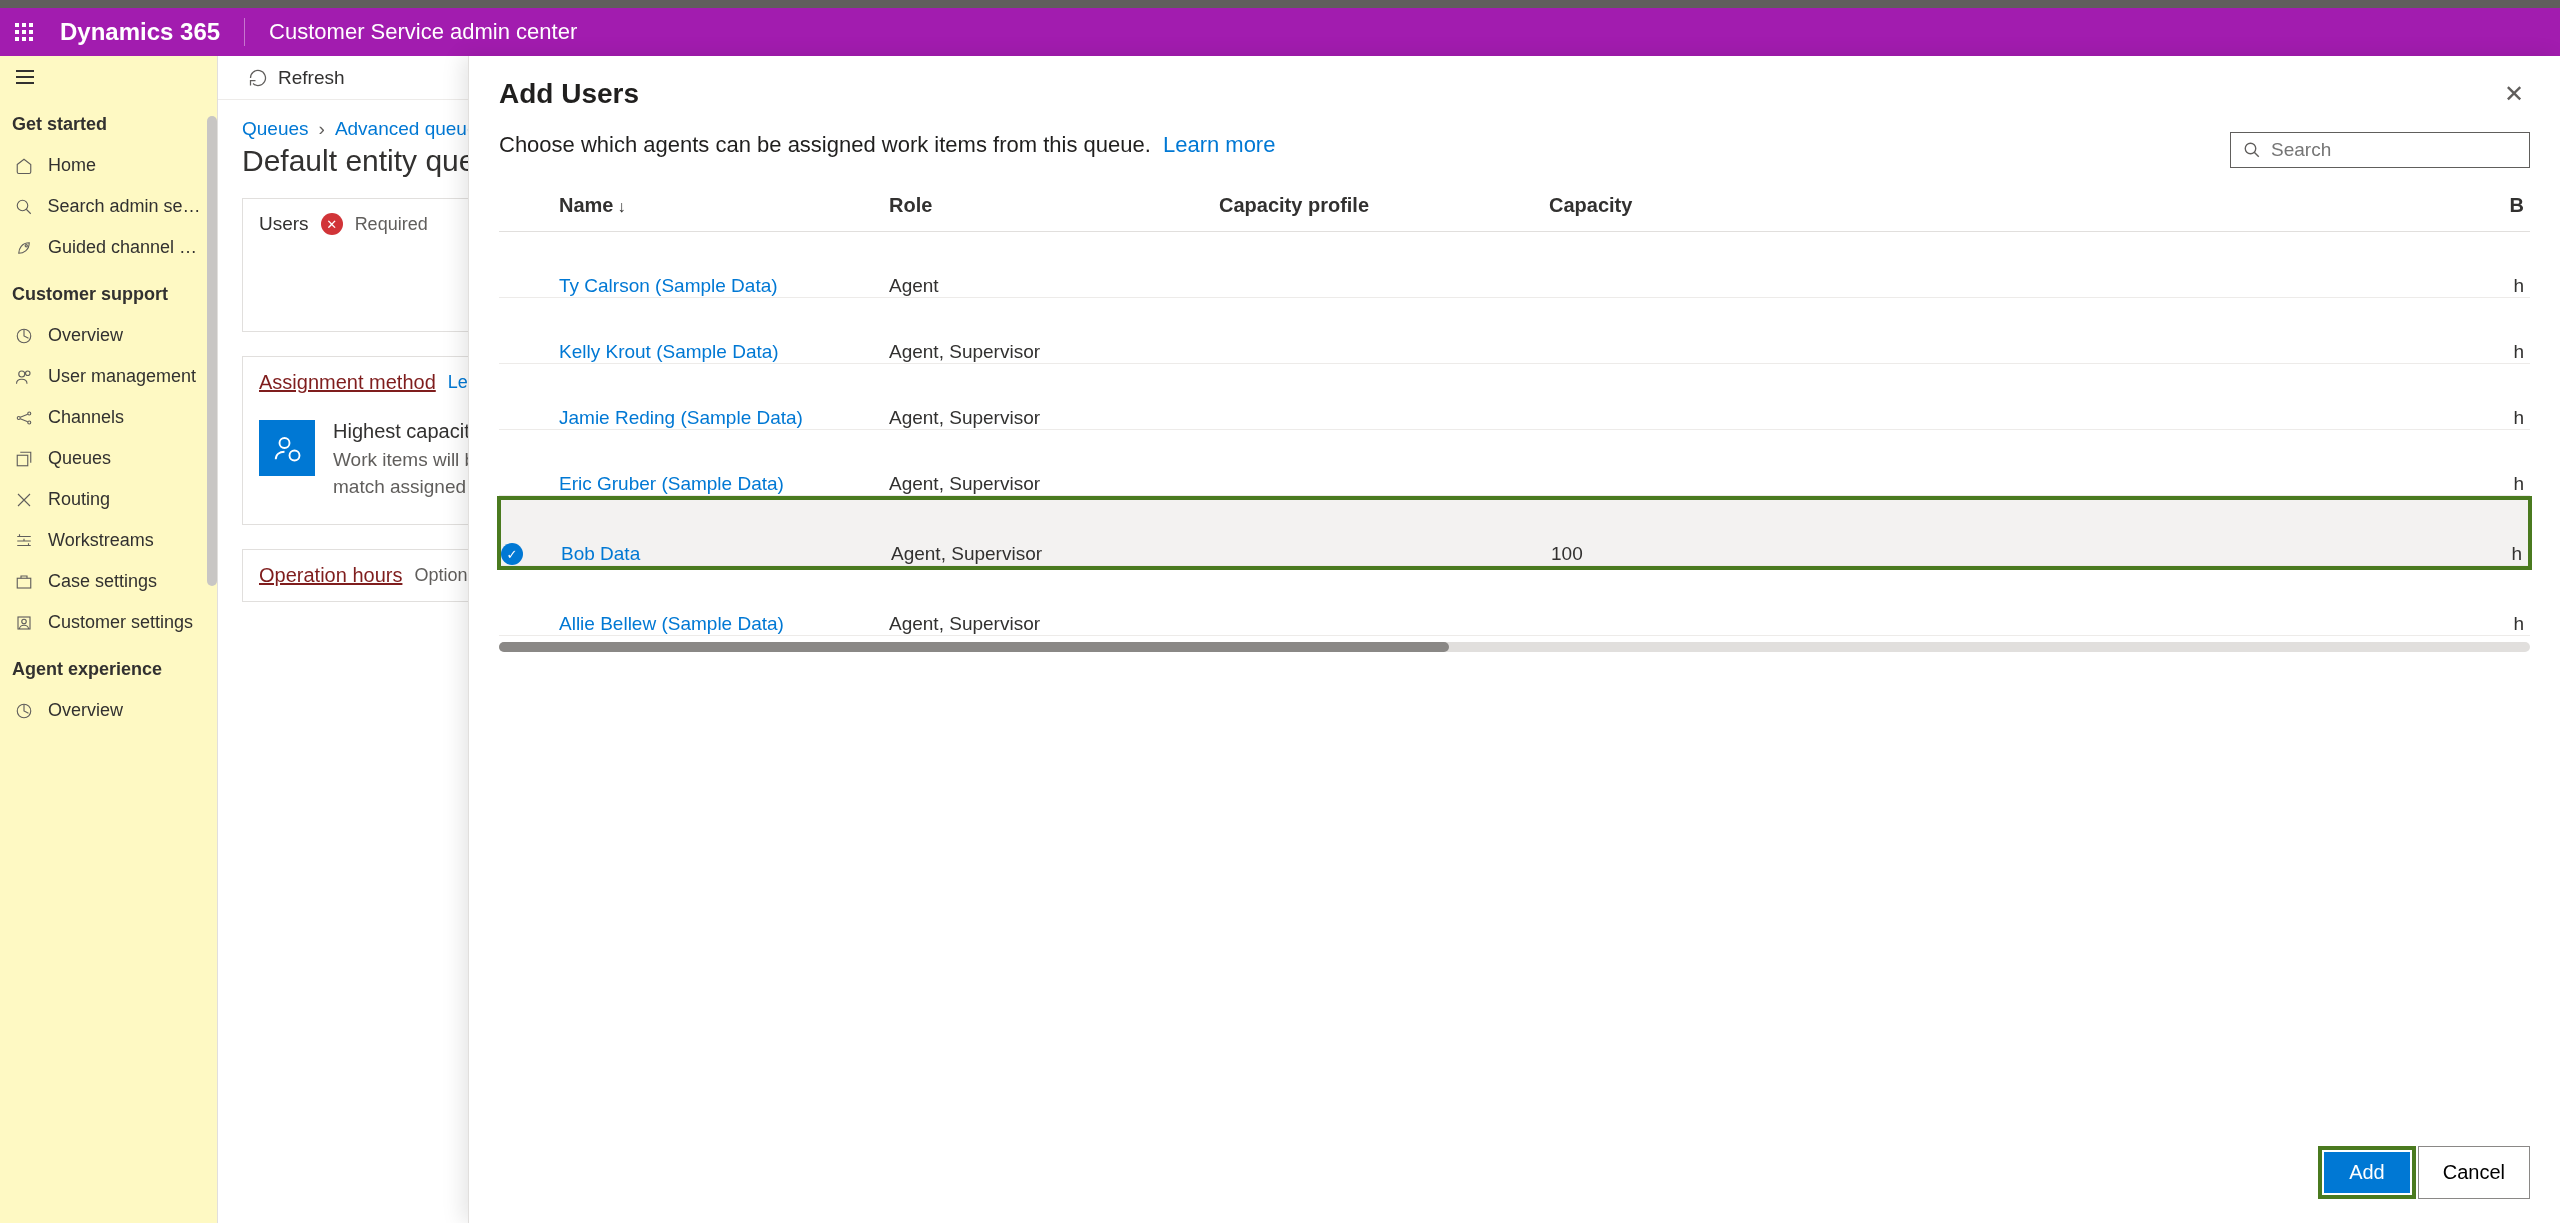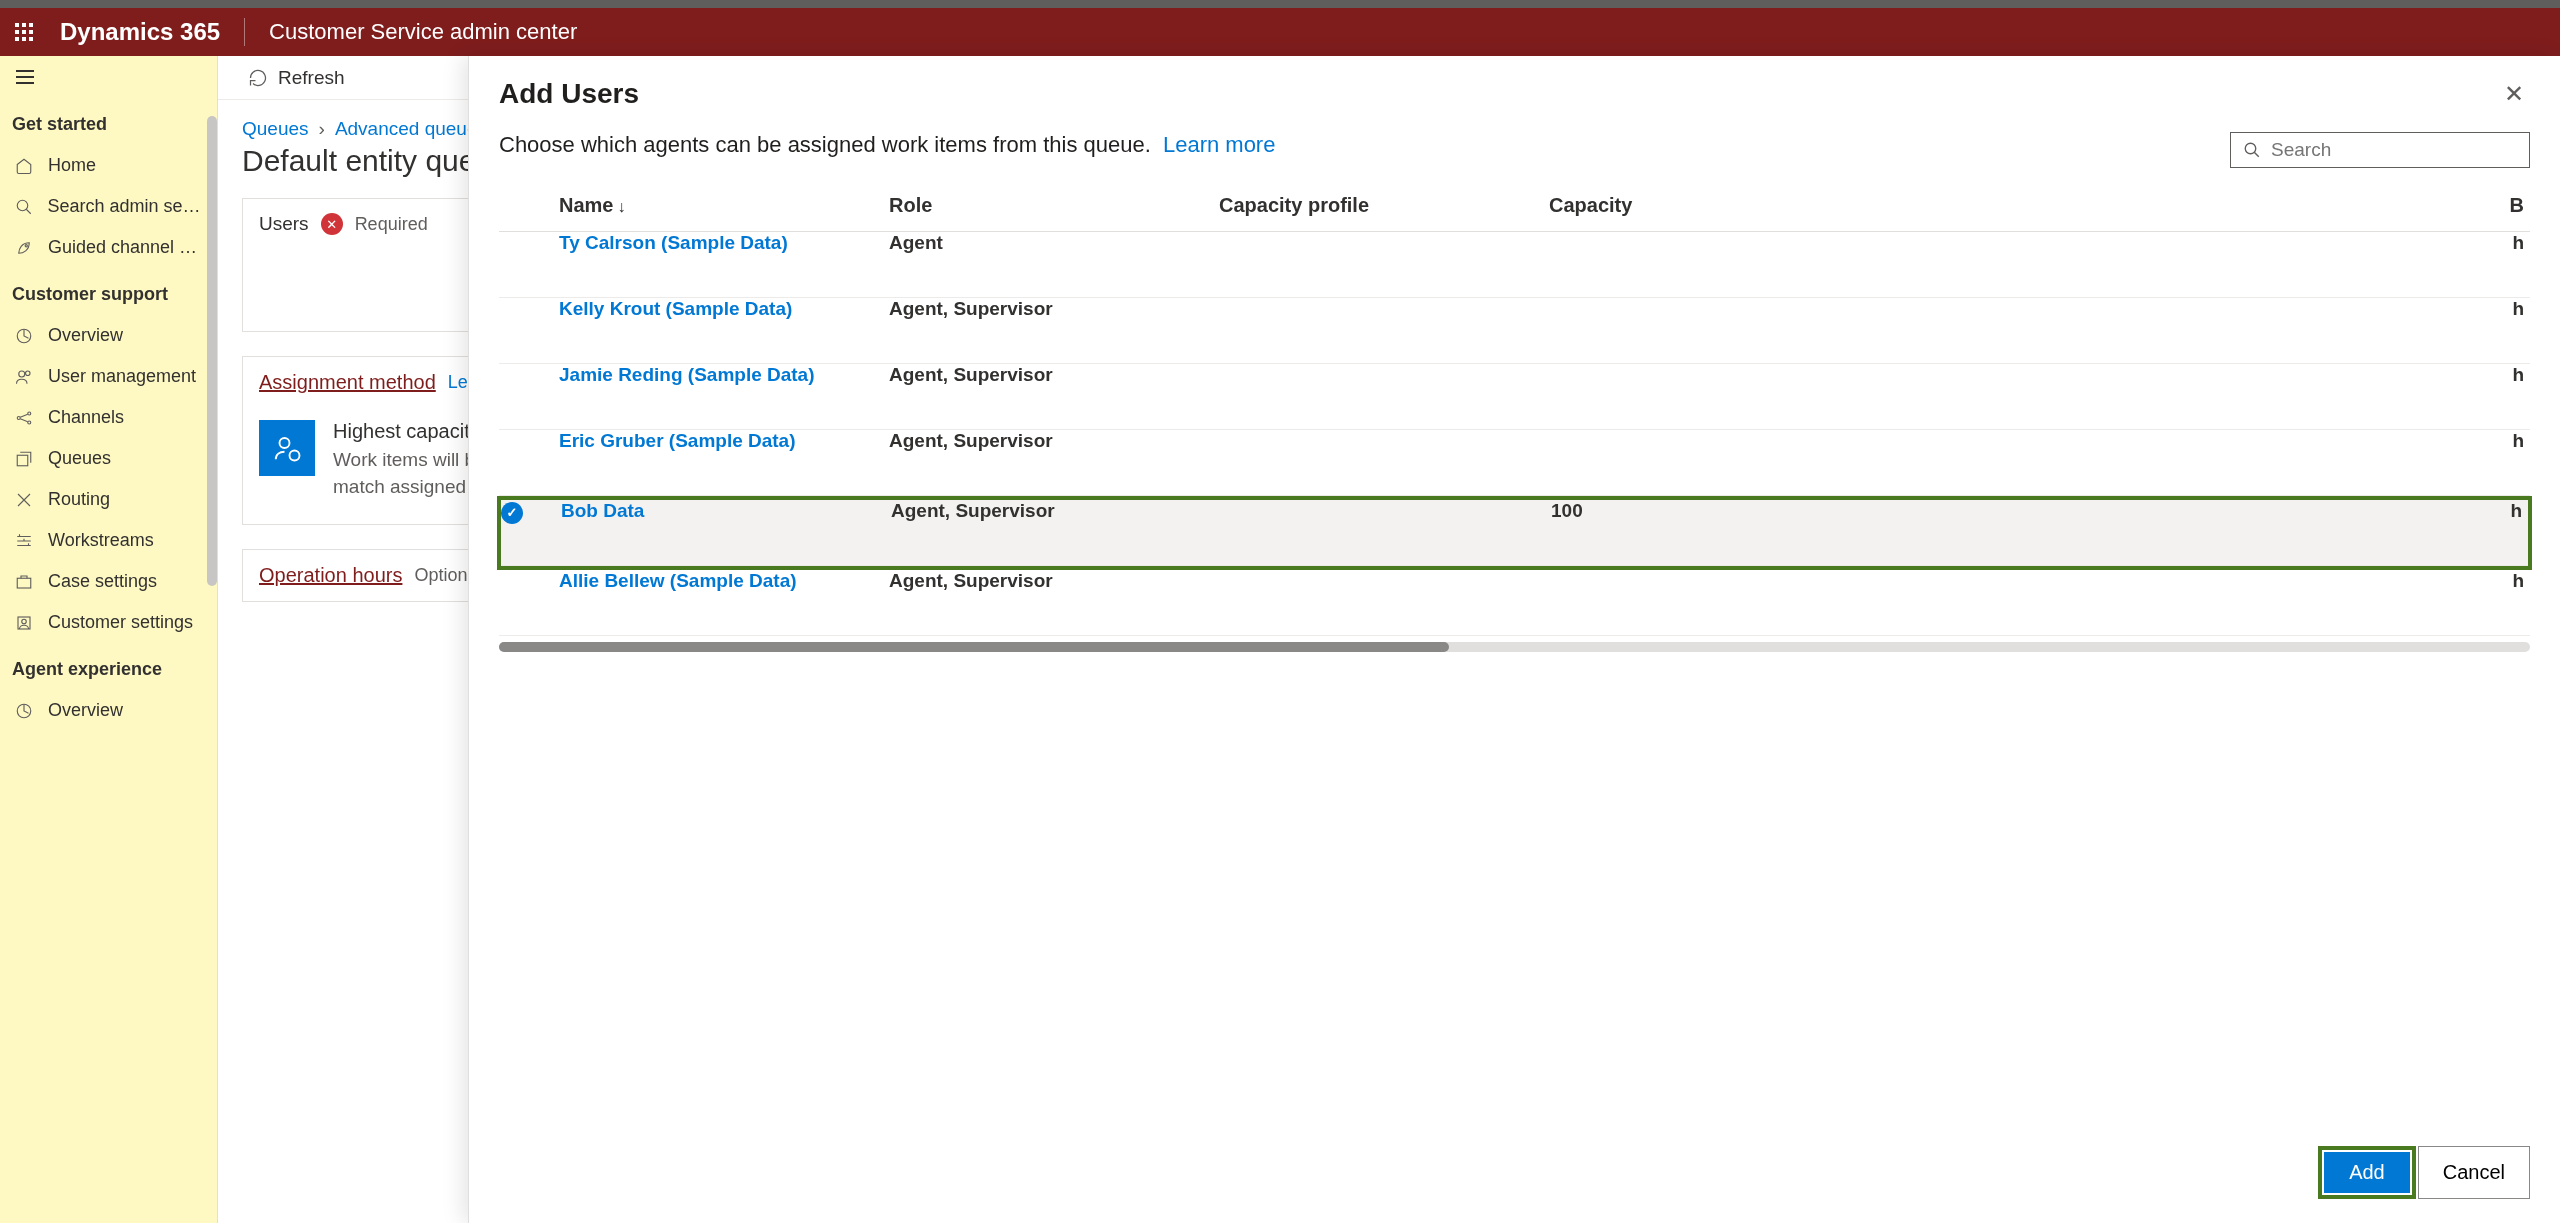--- a/index.html
+++ b/index.html
@@ -1,20 +1,20 @@
 <!DOCTYPE html>
 <html><head>
 <meta charset="utf-8">
 <style>
   * { box-sizing: border-box; margin: 0; padding: 0; font-family: "Segoe UI", -apple-system, sans-serif; }
   body { width: 2560px; height: 1223px; overflow: hidden; background: #faf9f8; transform-origin: top left; }
   
   
   .topbar { height: 8px; background: #605e5c; }
-  .titlebar { height: 48px; background: #7f1d1d; display: flex; align-items: center; color: #fff; }
+  .titlebar { height: 48px; background: #a21caf; display: flex; align-items: center; color: #fff; }
   .waffle { width: 48px; height: 48px; display: flex; align-items: center; justify-content: center; cursor: pointer; }
   .waffle-grid { display: grid; grid-template-columns: repeat(3,4px); grid-template-rows: repeat(3,4px); gap: 3px; }
   .waffle-grid span { width: 4px; height: 4px; background: #fff; }
   .brand { font-size: 24px; font-weight: 600; padding: 0 24px 0 12px; border-right: 1px solid rgba(255,255,255,0.4); }
   .subtitle { font-size: 22px; padding-left: 24px; font-weight: 400; }
   
   .app-body { display: flex; height: calc(1223px - 56px); }
   
   
   .sidebar { width: 218px; background: #fef9c3; border-right: 1px solid #e1dfdd; overflow-y: auto; position: relative; }
@@ -71,21 +71,21 @@
   .table-wrap { flex:1; overflow:hidden; padding: 0 30px; }
   .table-head { display:flex; align-items:center; padding: 10px 0 14px; border-bottom:1px solid #e1dfdd; font-size:20px; color:#323130; font-weight:600; }
   .col-check { width:60px; }
   .col-name { width:330px; }
   .col-role { width:330px; }
   .col-cap-profile { width:330px; }
   .col-capacity { width:330px; }
   .col-b { flex:1; text-align:right; padding-right:6px; }
   .sort-ind { font-size:16px; margin-left:4px; }
   
-  .row { display:flex; align-items:flex-start; height:66px; border-bottom:1px solid #edebe9; font-size:19px;font-weight:bold; }
+  .row { display:flex; align-items:flex-end; height:66px; border-bottom:1px solid #edebe9; font-size:19px; }
   .row .col-name a { color:#0078d4; text-decoration:none; }
   .row .col-role, .row .col-cap-profile, .row .col-capacity, .row .col-b { color:#323130; }
   .row .col-b { color:#323130; }
   .row.selected { background:#f3f2f1; }
   .row.selected .check { width:22px; height:22px; border-radius:50%; background:#0078d4; display:inline-flex; align-items:center; justify-content:center; color:#fff; font-size:13px; }
   .highlight-box { border: 4px solid #4a7a1f; margin: 0 -2px; position:relative; }
   .hscroll { height:10px; background:#e1dfdd; margin-top:6px; border-radius:5px; }
   .hscroll-thumb { height:10px; width:950px; background:#8a8886; border-radius:5px; }
   
   .panel-footer { display:flex; justify-content:flex-end; gap:2px; padding: 16px 30px 24px; }

